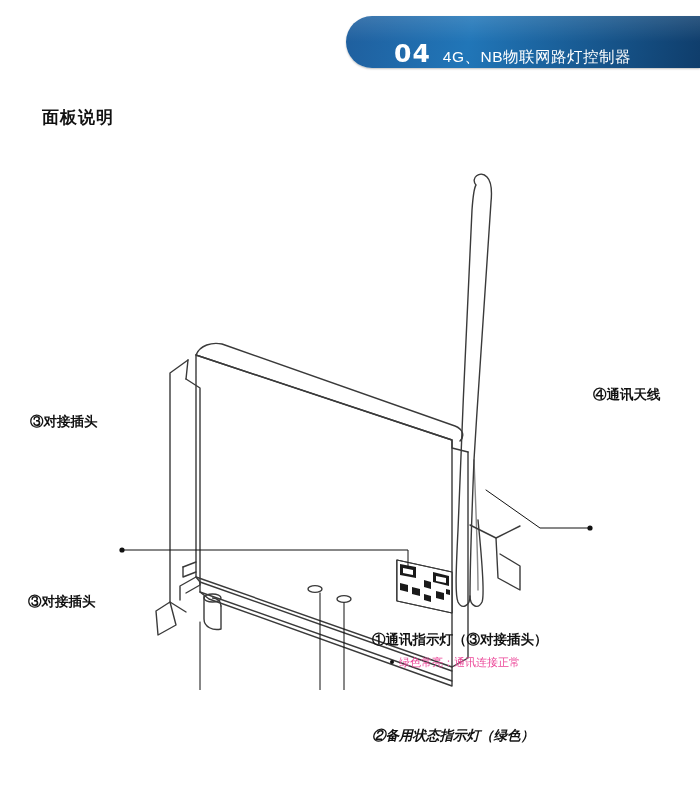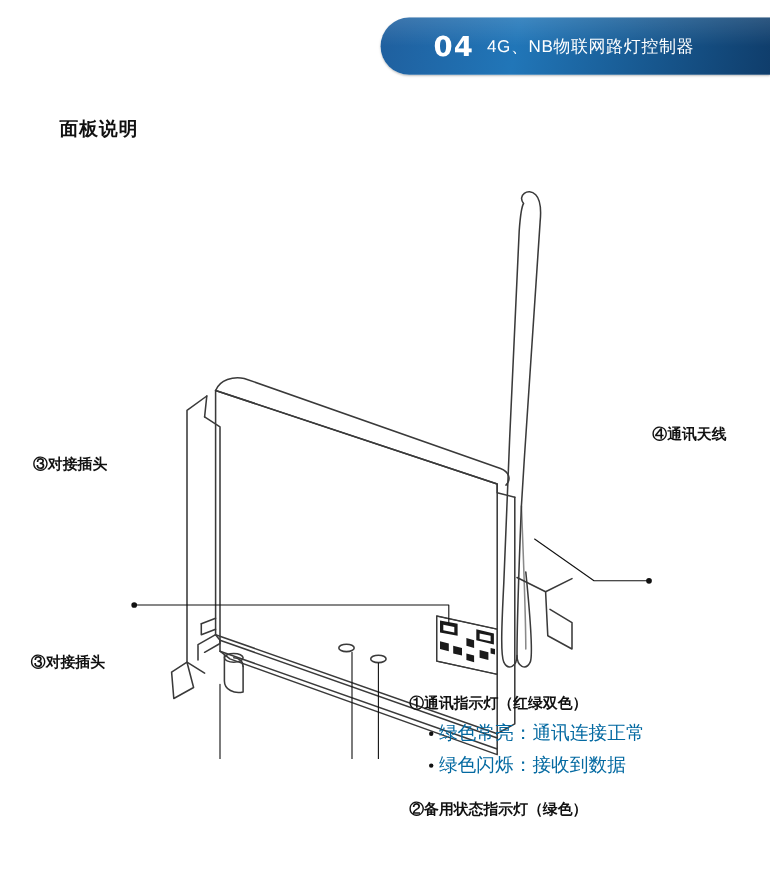--- a/index.html
+++ b/index.html
@@ -19,21 +19,21 @@
   
   .header-banner {
     position: absolute;
     top: 16px;
     left: 346px;
     width: 354px;
     height: 52px;
     border-radius: 26px 0 0 26px;
     background: linear-gradient(100deg, #1f5f9e 0%, #2176b8 35%, #0f3d6b 100%);
     display: flex;
-    align-items: center;
+    align-items: flex-end;
     box-shadow: 0 1px 2px rgba(0,0,0,0.25);
     overflow: hidden;
   }
   .header-banner::after {
     content: "";
     position: absolute;
     left: 0; top: 0;
     width: 100%; height: 50%;
     background: linear-gradient(180deg, rgba(255,255,255,0.13), rgba(255,255,255,0));
     pointer-events: none;
@@ -56,21 +56,20 @@
 
   
   .section-title {
     position: absolute;
     left: 42px;
     top: 106px;
     font-size: 17px;
     font-weight: bold;
     letter-spacing: 1px;
     color: #111111;
-    margin-left: 12px;
   }
 
   
   .illustration {
     position: absolute;
     left: 0;
     top: 130px;
     width: 700px;
     height: 560px;
   }
@@ -81,30 +80,30 @@
     font-size: 13.5px;
     font-weight: bold;
     color: #111111;
     white-space: nowrap;
     text-align: right;
   }
   .callout-qr     { left: 30px;  top: 413px; }
   .callout-plug   { left: 28px;  top: 593px; }
   .callout-ant    { left: 593px; top: 386px; }
   .callout-comm   { left: 372px; top: 631px; }
-  .callout-backup { left: 372px; top: 727px; }
+  .callout-backup { left: 372px; top: 727px; font-style: italic; }
 
   .bullet-list {
     position: absolute;
     left: 390px;
     top: 655px;
   }
   .bullet-line {
-    font-size: 17px;
-    color: #0369a1;
+    font-size: 11px;
+    color: #ec4899;
     margin-bottom: 6px;
     white-space: nowrap;
     font-family: Liberation Serif, serif;
   }
   .bullet-dot {
     display: inline-block;
     width: 4px;
     height: 4px;
     background: #111;
     border-radius: 50%;
@@ -205,24 +204,21 @@
     <circle cx="366" cy="735" r="2.6"></circle>
   </g>
 </svg>
 
 <div class="callout callout-qr">③对接插头</div>
 
 <div class="callout callout-plug">③对接插头</div>
 
 <div class="callout callout-ant">④通讯天线</div>
 
-<div class="callout callout-comm">①通讯指示灯（红绿双色）</div>
+<div class="callout callout-comm">①通讯指示灯（③对接插头）</div>
 
 <div class="callout callout-backup">②备用状态指示灯（绿色）</div>
 
 <div class="bullet-list">
   <div class="bullet-line">
     <span class="bullet-dot"></span><span>绿色常亮：通讯连接正常</span>
   </div>
-  <div class="bullet-line">
-    <span class="bullet-dot"></span><span>绿色闪烁：接收到数据</span>
-  </div>
 </div>
 
 </body></html>

